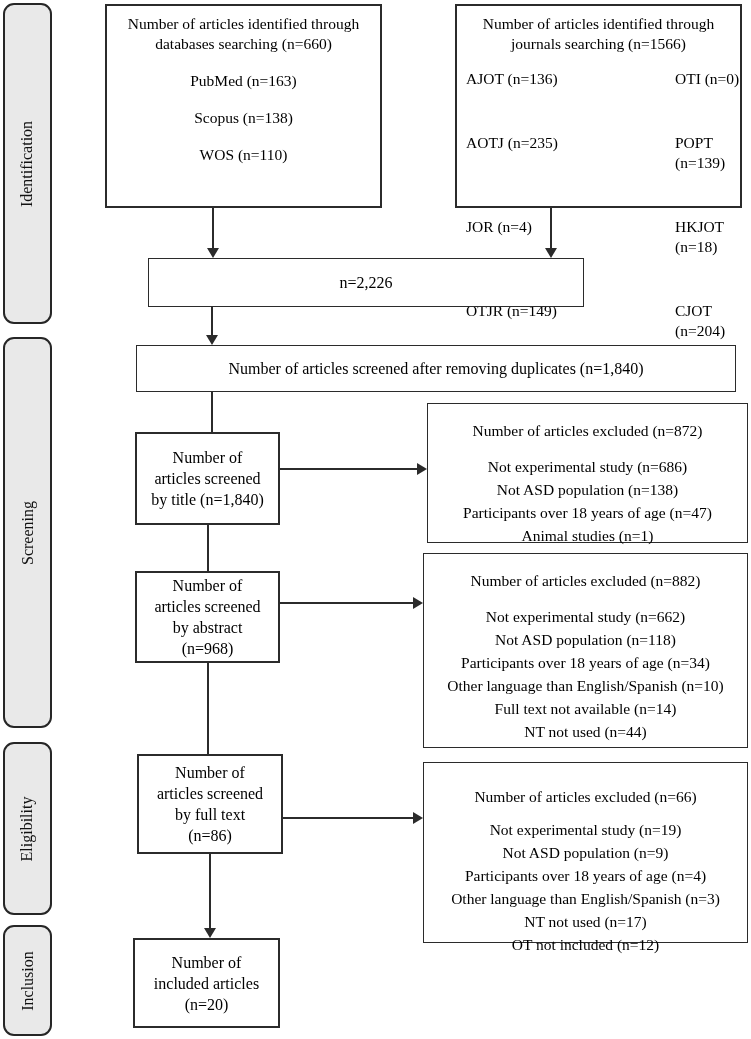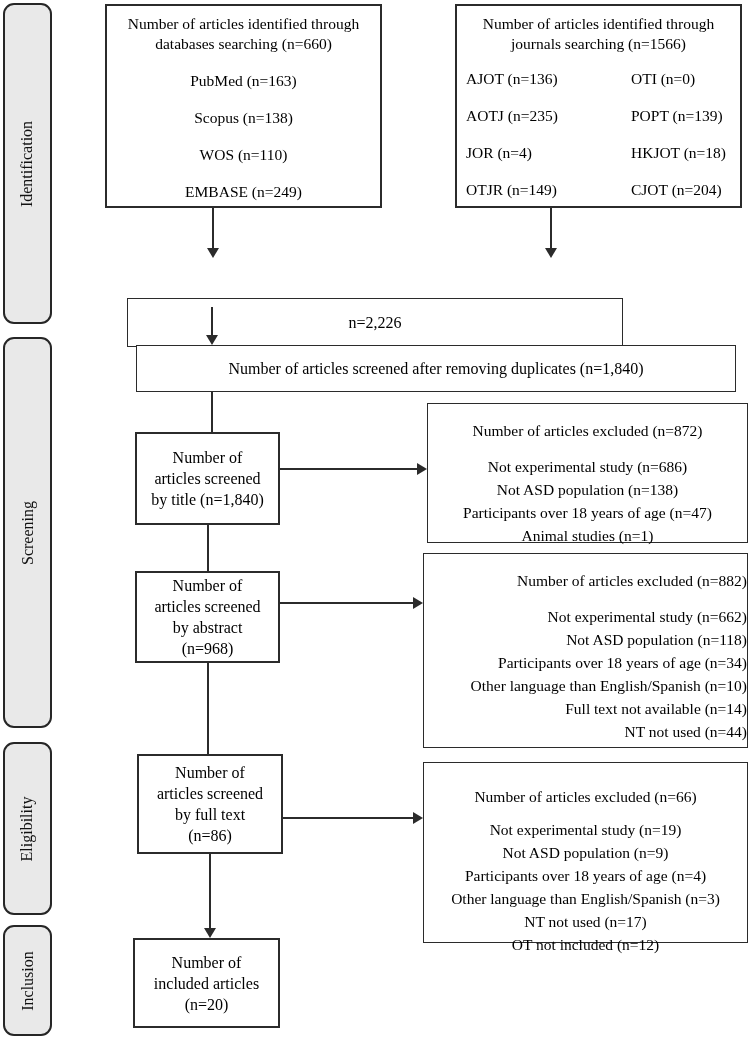--- a/index.html
+++ b/index.html
@@ -21,21 +21,21 @@
   .box {
     position:absolute; box-sizing:border-box; background:#fff;
     border:2px solid #2b2b2b; text-align:center; font-size:15.5px; line-height:20px;
   }
   .box.thin { border-width:1.5px; }
   .centerflex { display:flex; flex-direction:column; align-items:center; justify-content:center; line-height:21px; font-size:16px; }
   .idbox { padding-top:8px; }
   .id-item { margin-top:17px; }
   .jr-grid {
     display:grid; grid-template-columns:165px auto; justify-items:start;
-    text-align:left; padding-left:9px; margin-top:15px; row-gap:17px;
+    text-align:left; padding-left:9px; margin-top:15px; row-gap:17px;gap:44px;
   }
   .widebox { display:flex; align-items:center; justify-content:center; font-size:16px; }
   .exbox { padding-top:15px; line-height:23px; }
   .exbox .ex-items { margin-top:13px; }
   .exbox.tight { padding-top:22px; }
   .exbox.tight .ex-items { margin-top:10px; }
   
   .vline { position:absolute; width:2px; background:#2b2b2b; }
   .hline { position:absolute; height:2px; background:#2b2b2b; }
   .arrow-down {
@@ -66,39 +66,38 @@
   <div class="stage" style="top:925px; height:111px;">
     <span class="stage-label">Inclusion</span>
   </div>
 
   <div class="box idbox" style="left:105px; top:4px; width:277px; height:204px;">
     <div>Number of articles identified through</div>
     <div>databases searching (n=660)</div>
     <div class="id-item">PubMed (n=163)</div>
     <div class="id-item">Scopus (n=138)</div>
     <div class="id-item">WOS (n=110)</div>
-    <div class="id-item">EMBASE (n=249)</div>
   </div>
 
   <div class="box idbox" style="left:455px; top:4px; width:287px; height:204px;">
     <div>Number of articles identified through</div>
     <div>journals searching (n=1566)</div>
     <div class="jr-grid">
       <span>AJOT (n=136)</span>
       <span>OTI (n=0)</span>
       <span>AOTJ (n=235)</span>
       <span>POPT (n=139)</span>
       <span>JOR (n=4)</span>
       <span>HKJOT (n=18)</span>
       <span>OTJR (n=149)</span>
       <span>CJOT (n=204)</span>
     </div>
   </div>
 
-  <div class="box thin widebox" style="left:127px; top:258px; width:496px; height:49px;margin-top:40px;">
+  <div class="box thin widebox" style="left:148px; top:258px; width:436px; height:49px;">
     <span>n=2,226</span>
   </div>
 
   <div class="box thin widebox" style="left:136px; top:345px; width:600px; height:47px;">
     <span>Number of articles screened after removing duplicates (n=1,840)</span>
   </div>
 
   <div class="box centerflex" style="left:135px; top:432px; width:145px; height:93px;">
     <div>Number of</div>
     <div>articles screened</div>
@@ -115,21 +114,21 @@
     </div>
   </div>
 
   <div class="box centerflex" style="left:135px; top:571px; width:145px; height:92px;">
     <div>Number of</div>
     <div>articles screened</div>
     <div>by abstract</div>
     <div>(n=968)</div>
   </div>
 
-  <div class="box thin exbox" style="left:423px; top:553px; width:325px; height:195px;text-align:right;">
+  <div class="box thin exbox" style="left:423px; top:553px; width:325px; height:195px;">
     <div>Number of articles excluded (n=882)</div>
     <div class="ex-items">
       <div>Not experimental study (n=662)</div>
       <div>Not ASD population (n=118)</div>
       <div>Participants over 18 years of age (n=34)</div>
       <div>Other language than English/Spanish (n=10)</div>
       <div>Full text not available (n=14)</div>
       <div>NT not used (n=44)</div>
     </div>
   </div>

